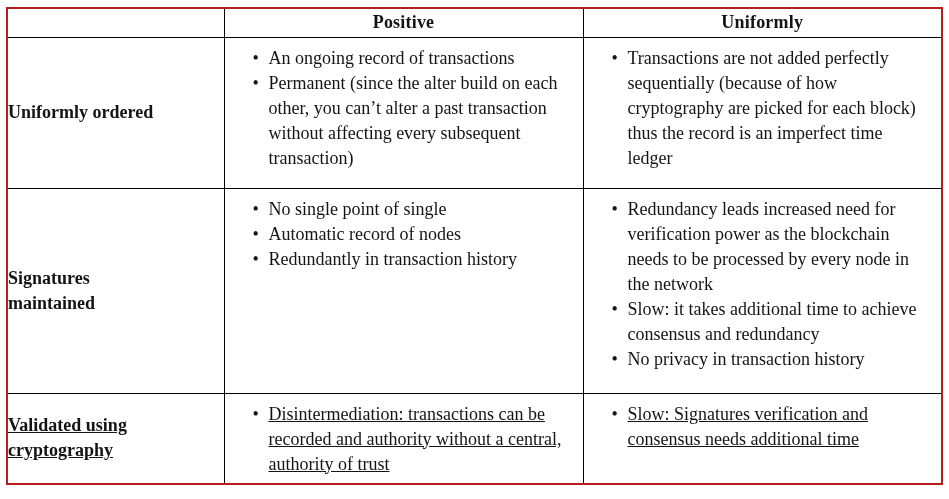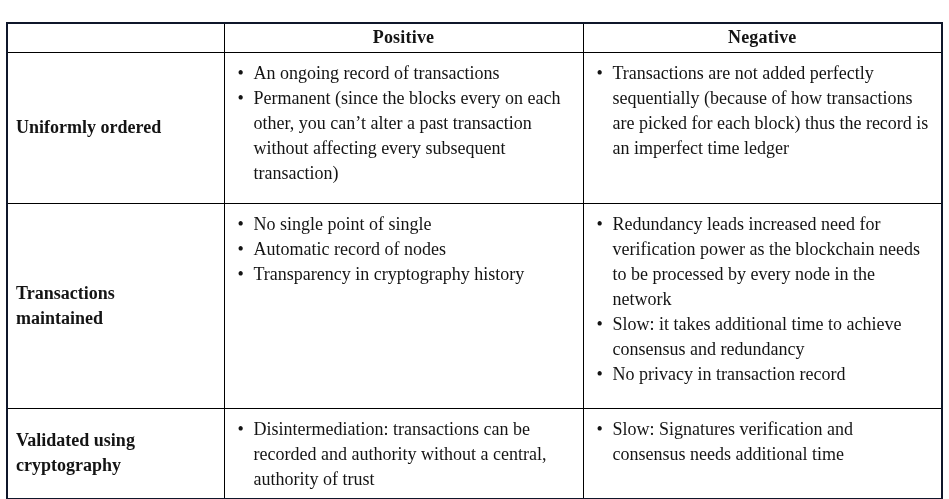--- a/index.html
+++ b/index.html
@@ -11,60 +11,60 @@
     position: relative;
     width: 949px;
     height: 499px;
     background: #ffffff;
     font-family: "Liberation Serif", "DejaVu Serif", serif;
     color: #141414;
   }
   table.matrix {
     position: absolute;
     left: 6px;
-    top: 22px;
+    top: 7px;
     width: 935px;
     border-collapse: collapse;
     table-layout: fixed;
-    border: 2px solid #0f172a;
+    border: 2px solid #b91c1c;
   }
   table.matrix th,
   table.matrix td {
     border: 1px solid #000000;
     overflow: hidden;
   }
   col.c-label { width: 217px; }
   col.c-pos   { width: 359px; }
   col.c-neg   { width: 359px; }
 
   tr.header-row    { height: 29px; }
   tr.row-uniform   { height: 151px; }
   tr.row-redundant { height: 205px; }
-  tr.row-validated { height: 81px; }
+  tr.row-validated { height: 81px; text-decoration: underline; }
 
   th.col-header {
     font-size: 18px;
     font-weight: bold;
     text-align: center;
     vertical-align: middle;
     padding: 2px 4px;
     letter-spacing: 0.2px;
   }
   td.row-label {
     font-size: 18px;
     font-weight: bold;
     vertical-align: middle;
     text-align: left;
-    padding: 4px 10px 4px 8px;
+    padding: 4px 10px 4px 0;
     line-height: 25px;
     white-space: pre-line;
   }
   td.cell-content {
     vertical-align: top;
-    padding: 8px 12px 6px 10px;
+    padding: 8px 12px 6px 25px;
     font-size: 18px;
     line-height: 25px;
   }
   ul.bullets {
     margin: 0;
     padding: 0 0 0 19px;
     list-style: none;
   }
   ul.bullets li {
     position: relative;
@@ -84,53 +84,53 @@
   <table class="matrix">
     <colgroup>
       <col class="c-label">
       <col class="c-pos">
       <col class="c-neg">
     </colgroup>
     <tbody>
       <tr class="header-row">
         <th class="col-header"></th>
         <th class="col-header">Positive</th>
-        <th class="col-header">Negative</th>
+        <th class="col-header">Uniformly</th>
       </tr>
 
       <tr class="row-uniform">
         <td class="row-label">Uniformly ordered</td>
         <td class="cell-content">
           <ul class="bullets">
               <li>An ongoing record of transactions</li>
-              <li>Permanent (since the blocks every on each other, you can’t alter a past transaction without affecting every subsequent transaction)</li>
+              <li>Permanent (since the alter build on each other, you can’t alter a past transaction without affecting every subsequent transaction)</li>
             </ul>
         </td>
         <td class="cell-content">
           <ul class="bullets">
-              <li>Transactions are not added perfectly sequentially (because of how transactions are picked for each block) thus the record is an imperfect time ledger</li>
+              <li>Transactions are not added perfectly sequentially (because of how cryptography are picked for each block) thus the record is an imperfect time ledger</li>
             </ul>
         </td>
       </tr>
 
       <tr class="row-redundant">
-        <td class="row-label">Transactions
+        <td class="row-label">Signatures
 maintained</td>
         <td class="cell-content">
           <ul class="bullets">
               <li>No single point of single</li>
               <li>Automatic record of nodes</li>
-              <li>Transparency in cryptography history</li>
+              <li>Redundantly in transaction history</li>
             </ul>
         </td>
         <td class="cell-content">
           <ul class="bullets">
               <li>Redundancy leads increased need for verification power as the blockchain needs to be processed by every node in the network</li>
               <li>Slow: it takes additional time to achieve consensus and redundancy</li>
-              <li>No privacy in transaction record</li>
+              <li>No privacy in transaction history</li>
             </ul>
         </td>
       </tr>
 
       <tr class="row-validated">
         <td class="row-label">Validated using
 cryptography</td>
         <td class="cell-content">
           <ul class="bullets">
               <li>Disintermediation: transactions can be recorded and authority without a central, authority of trust</li>

